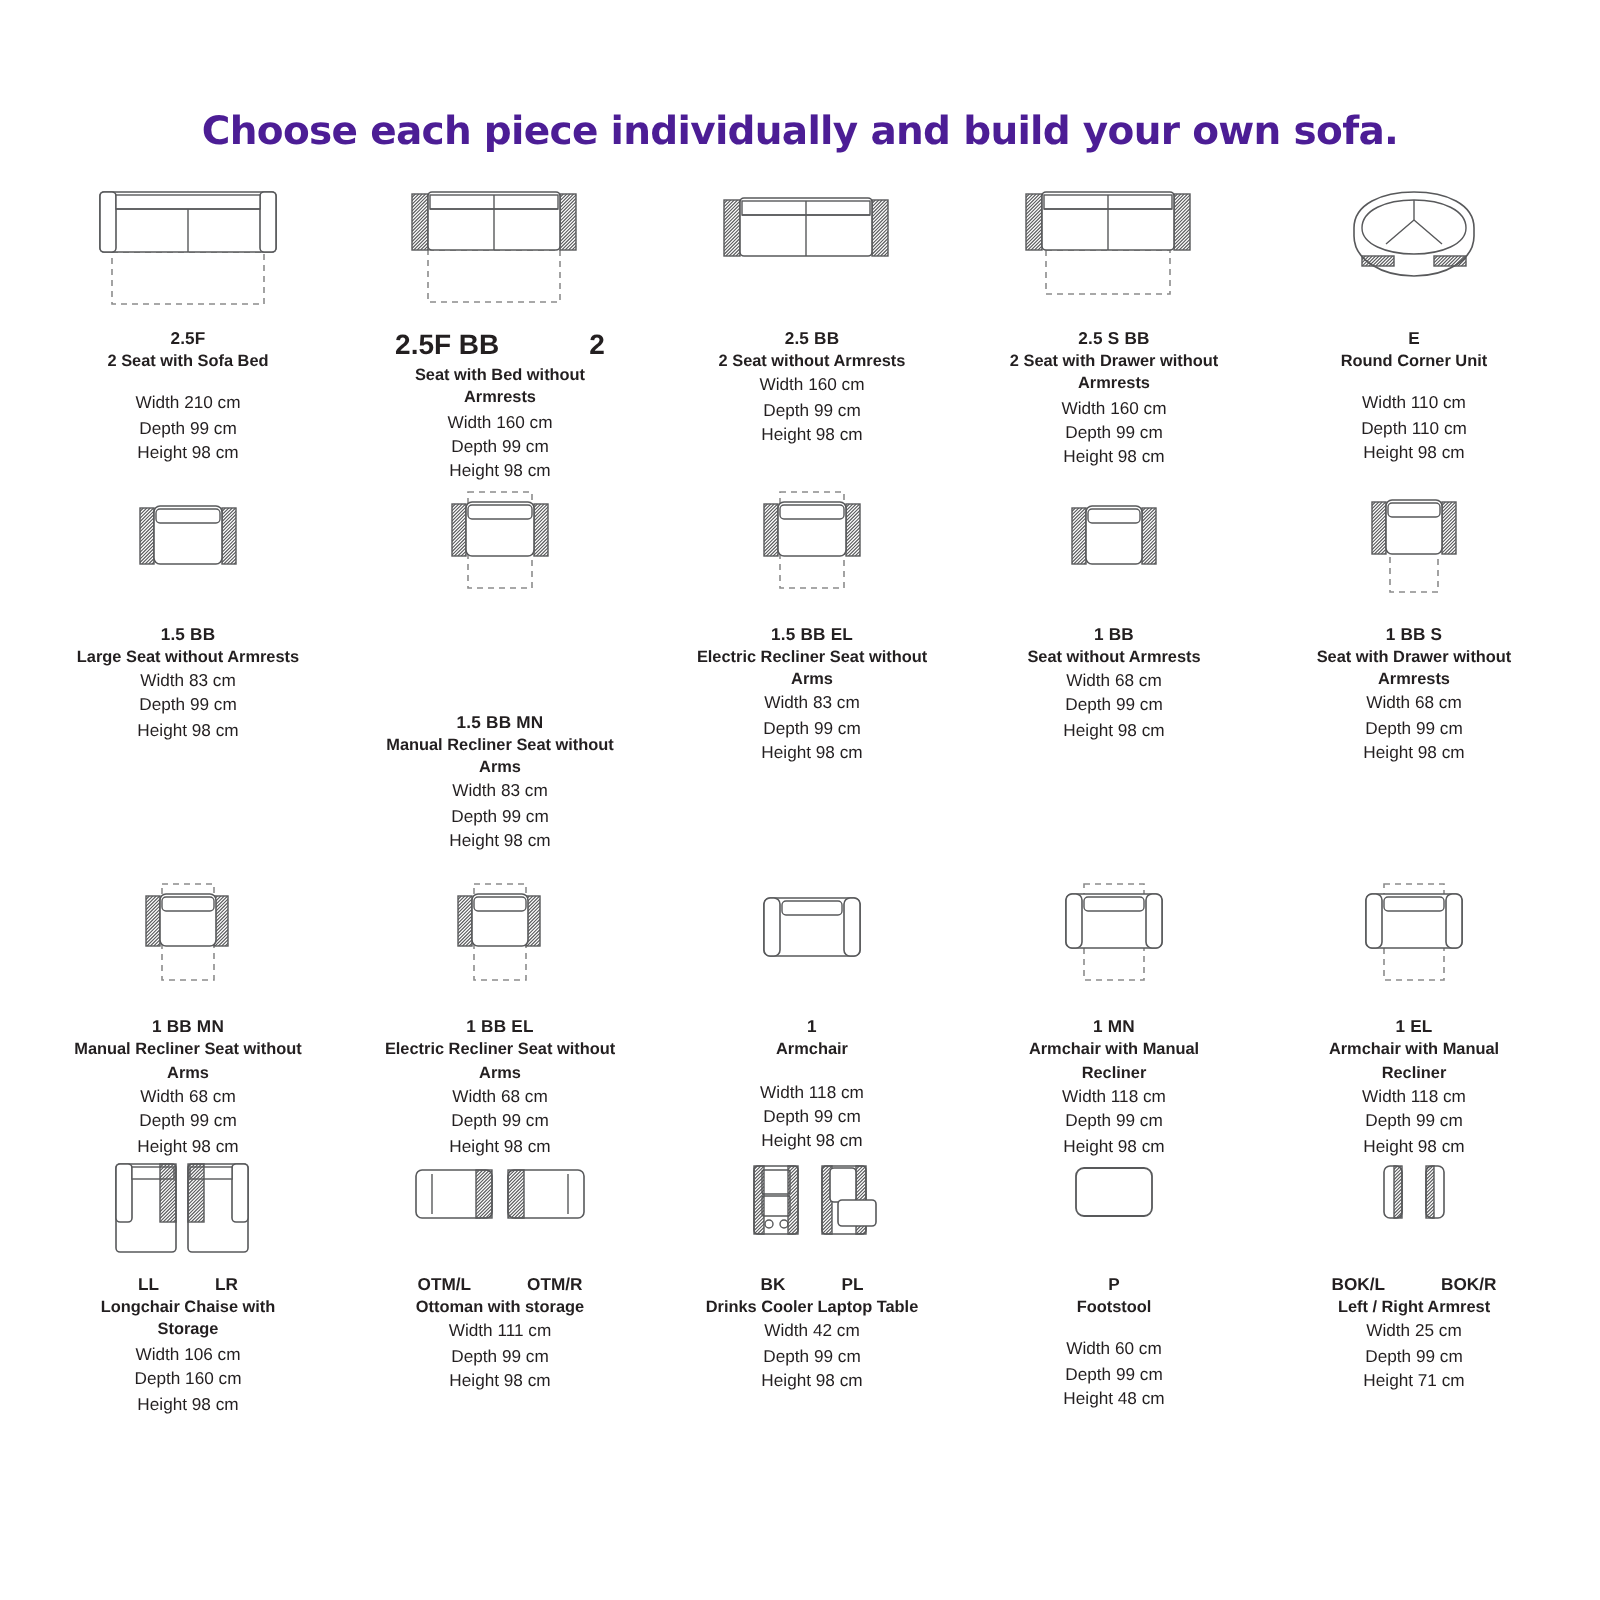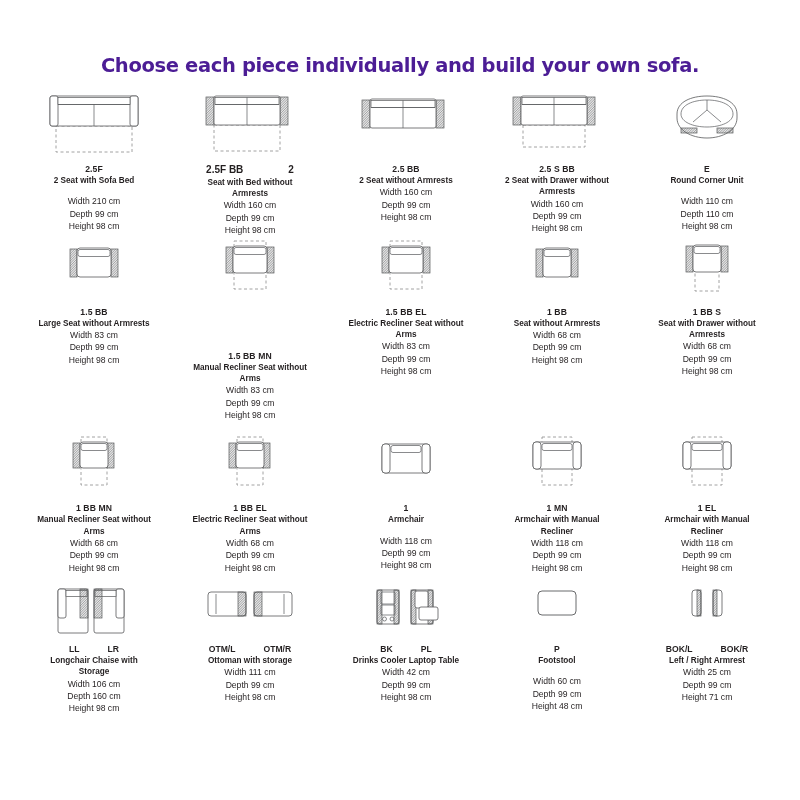--- a/index.html
+++ b/index.html
@@ -60,21 +60,21 @@
     display: flex;
     justify-content: center;
     gap: 28px;
     font-size: 8.6px;
     font-weight: bold;
     line-height: 1.28;
   }
   .code-inline {
     display:flex; justify-content:center; align-items:baseline;
     gap: 45px;
-    font-size: 10px; font-weight: bold; line-height:1.28;
+    font-size: 14px; font-weight: bold; line-height:1.28;
   }
   .desc {
     font-size: 8.2px;
     font-weight: bold;
     color: #231f20;
     line-height: 1.38;
     max-width: 116px;
     margin: 0 auto;
   }
   .dims {
@@ -409,21 +409,21 @@
             <div class="code">1 BB S</div>
             <div class="desc">Seat with Drawer without Armrests</div>
             <div class="dims">
               <div class="dim-line">Width 68 cm</div>
               <div class="dim-line">Depth 99 cm</div>
               <div class="dim-line">Height 98 cm</div>
             </div>
           </div>
         </div>
       </div>
-      <div class="row" style="margin-bottom: 12px;">
+      <div class="row" style="">
         <div class="cell" style="width: 152px;">
           <div class="art" style="height: 70px;">
 <svg width="52" height="62" viewBox="0 0 52 62">
   <rect x="13" y="4" width="26" height="48" fill="none" stroke="#8c8c8c" stroke-width="0.8" stroke-dasharray="3 2.5"></rect>
   <g clip-path="url(#clip167)">
       <path d="M-20.00,35.00 L5.00,10.00 M-18.30,35.00 L6.70,10.00 M-16.60,35.00 L8.40,10.00 M-14.90,35.00 L10.10,10.00 M-13.20,35.00 L11.80,10.00 M-11.50,35.00 L13.50,10.00 M-9.80,35.00 L15.20,10.00 M-8.10,35.00 L16.90,10.00 M-6.40,35.00 L18.60,10.00 M-4.70,35.00 L20.30,10.00 M-3.00,35.00 L22.00,10.00 M-1.30,35.00 L23.70,10.00 M0.40,35.00 L25.40,10.00 M2.10,35.00 L27.10,10.00 M3.80,35.00 L28.80,10.00 M5.50,35.00 L30.50,10.00 M7.20,35.00 L32.20,10.00 M8.90,35.00 L33.90,10.00 M10.60,35.00 L35.60,10.00 M12.30,35.00 L37.30,10.00 M14.00,35.00 L39.00,10.00 M15.70,35.00 L40.70,10.00 M17.40,35.00 L42.40,10.00 M19.10,35.00 L44.10,10.00 M20.80,35.00 L45.80,10.00 M22.50,35.00 L47.50,10.00 M24.20,35.00 L49.20,10.00 M25.90,35.00 L50.90,10.00 M27.60,35.00 L52.60,10.00 M29.30,35.00 L54.30,10.00 M31.00,35.00 L56.00,10.00 M32.70,35.00 L57.70,10.00 M34.40,35.00 L59.40,10.00 M36.10,35.00 L61.10,10.00 " stroke="#58595b" stroke-width="0.55" fill="none"></path>
               </g>
      <clipPath id="clip167">
                 <rect x="5" y="10" width="7" height="25"></rect>
               </clipPath>

